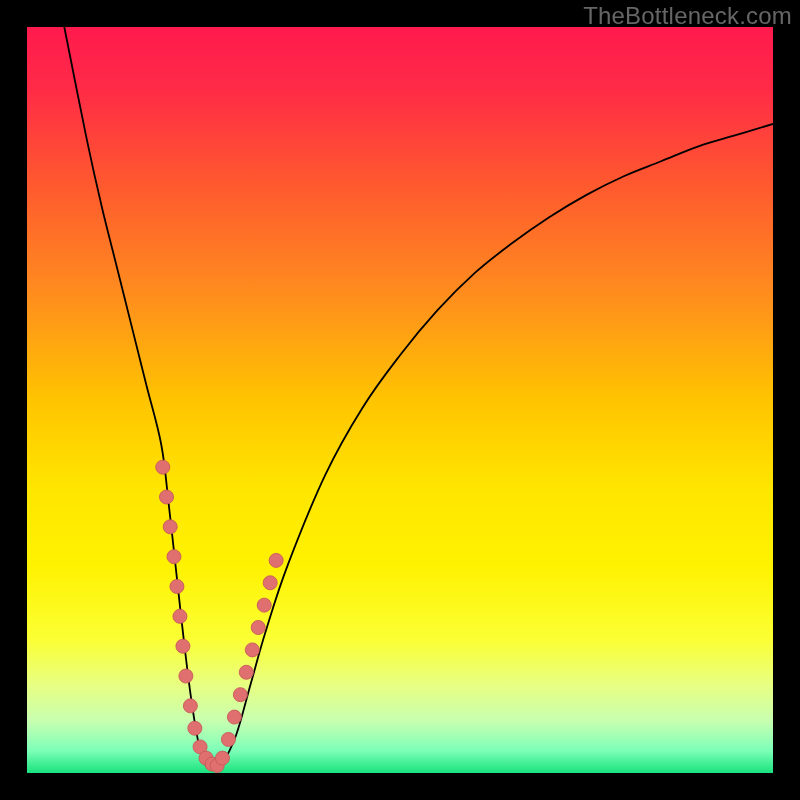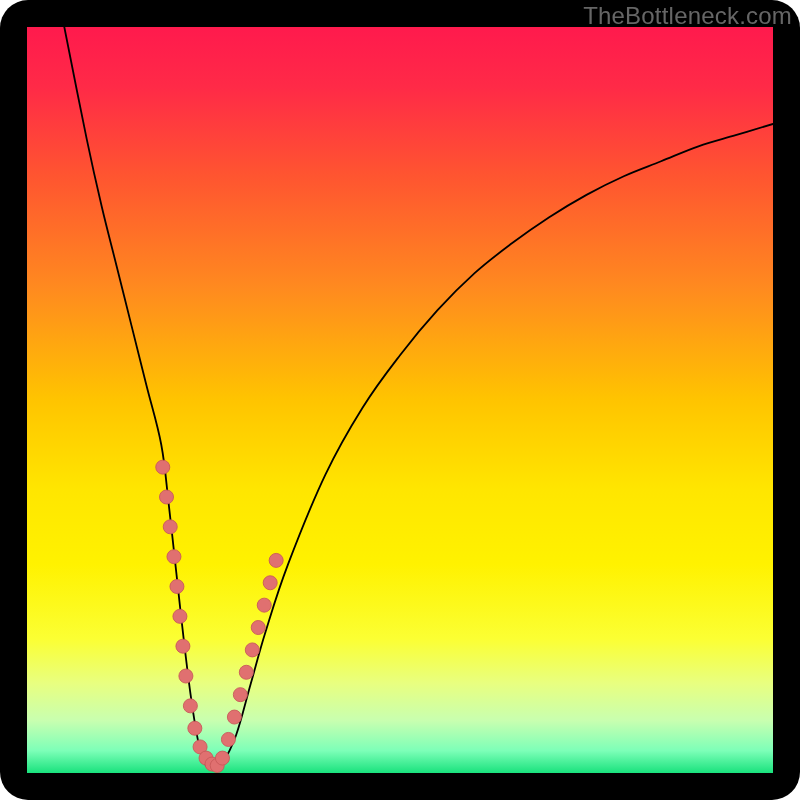--- a/index.html
+++ b/index.html
@@ -7,21 +7,20 @@
     padding: 0;
     width: 800px;
     height: 800px;
     overflow: hidden;
   }
   .frame {
     width: 800px;
     height: 800px;
     background: #000;
     position: relative;
-    border-radius: 28px;
   }
   .plot-area {
     position: absolute;
     left: 27px;
     top: 27px;
     width: 746px;
     height: 746px;
     overflow: hidden;
   }
   .gradient-bg {

